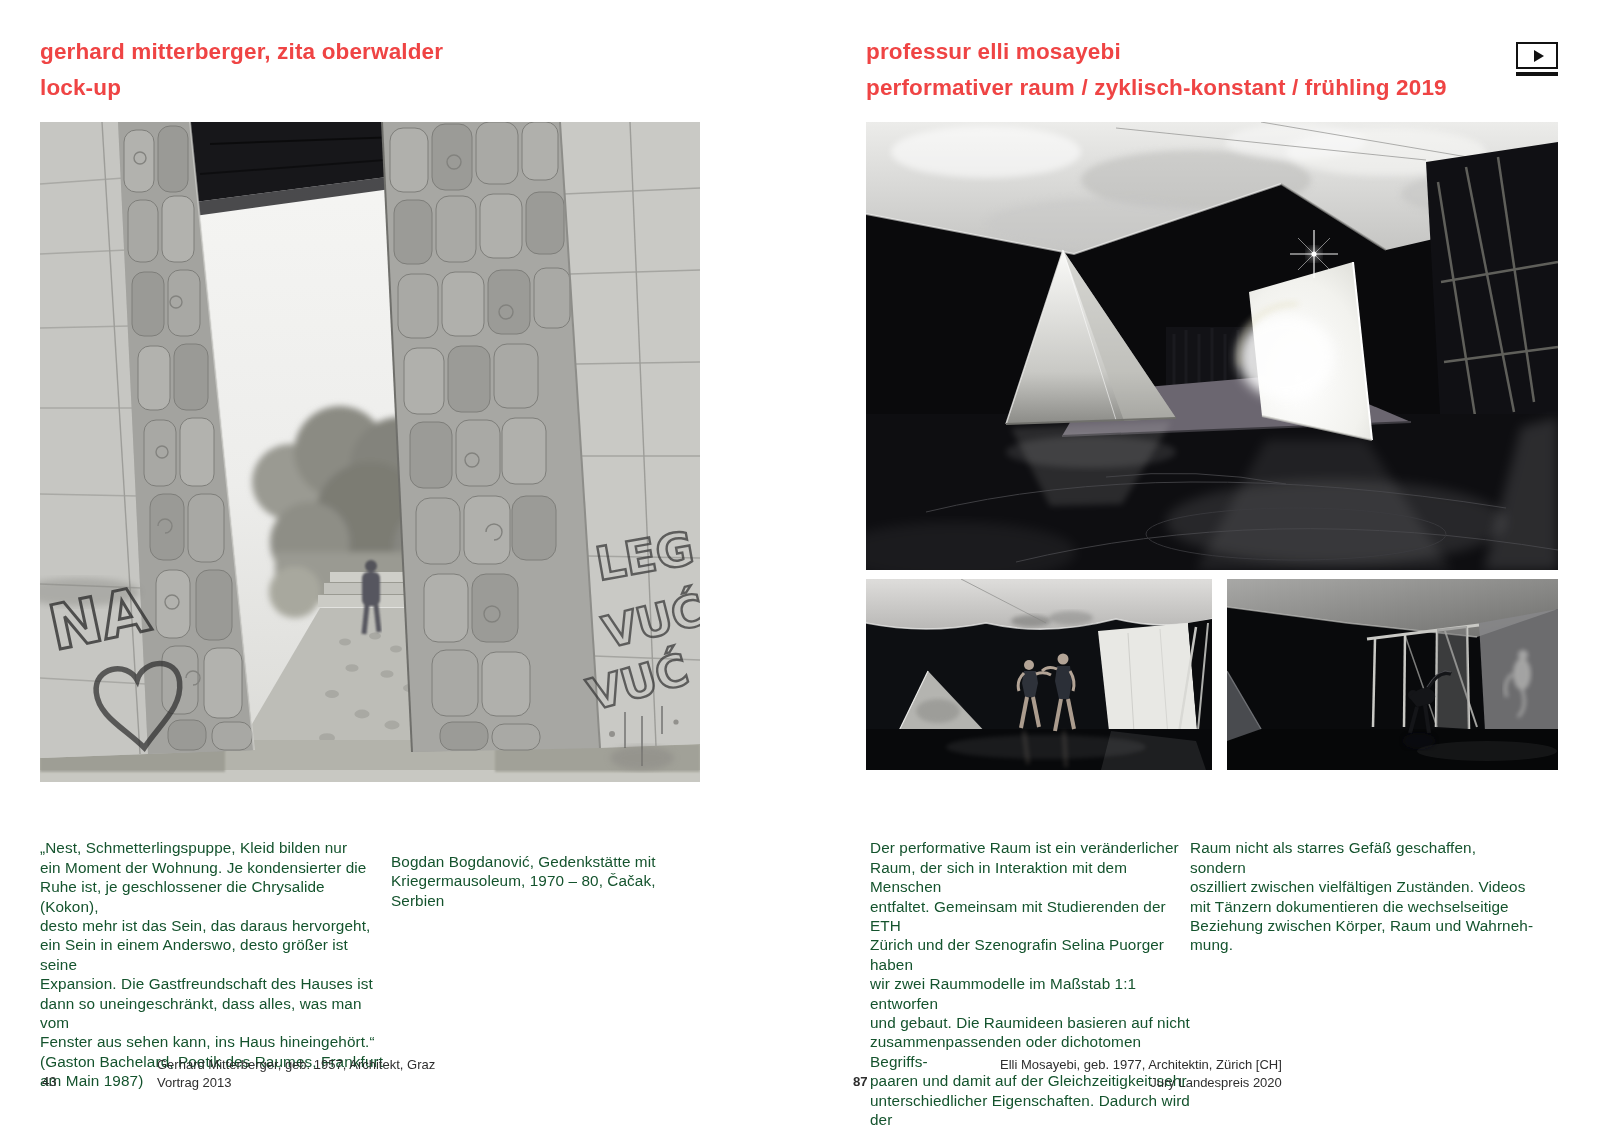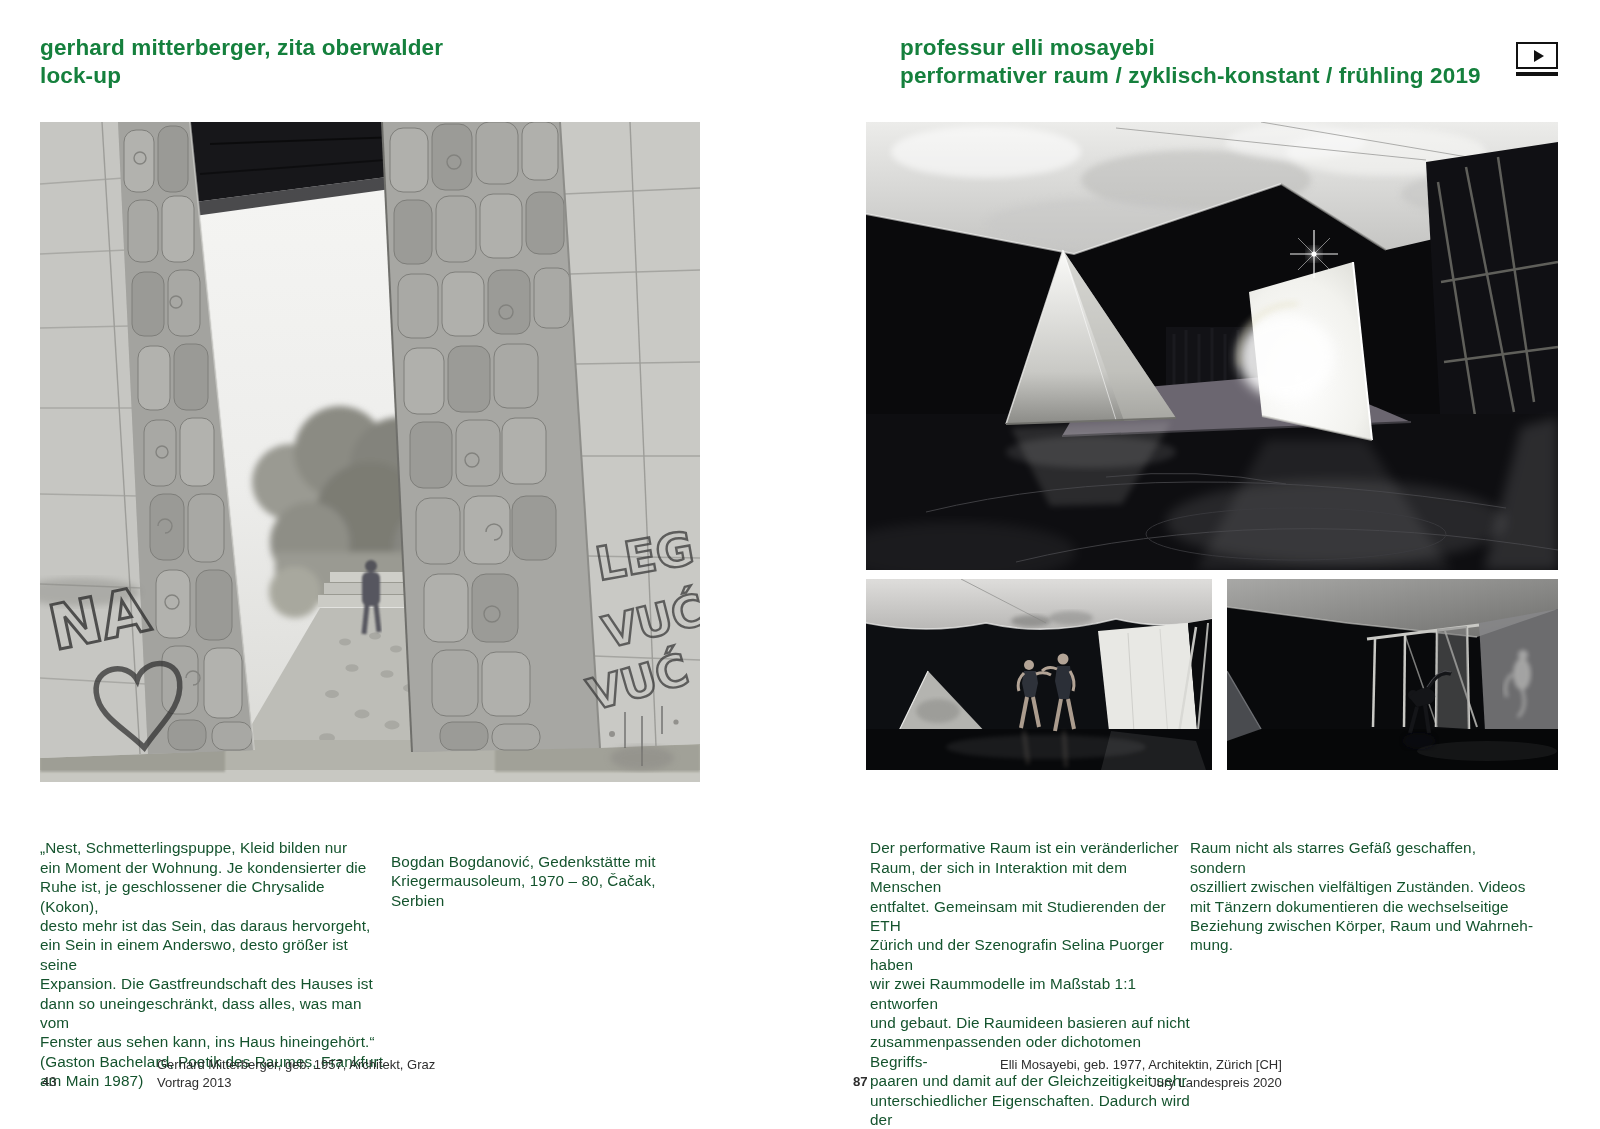--- a/index.html
+++ b/index.html
@@ -3,22 +3,22 @@
 <meta charset="utf-8">
 <style>
   html,body{margin:0;padding:0;}
   body{
     width:1600px;height:1129px;position:relative;overflow:hidden;
     background:#ffffff;color:#1a1a1a;
     font-family:"Liberation Sans","DejaVu Sans",sans-serif;
   }
   .abs{position:absolute;}
   h1.title{
-    margin:0;font-size:22.5px;font-weight:700;line-height:28px;
-    letter-spacing:.15px;white-space:pre-line;color:#15803d;
+    margin:0;font-size:22.5px;font-weight:700;line-height:36px;
+    letter-spacing:.15px;white-space:pre-line;color:#ef4444;
   }
   .body-text{
     font-size:15.3px;line-height:19.4px;letter-spacing:.1px;
     white-space:pre-line;color:#14532d;
   }
   .credit{
     font-size:13px;line-height:18px;white-space:pre-line;color:#2e2e2e;
   }
   .pagenum{font-size:13.2px;color:#2e2e2e;}
   figure.photo{margin:0;position:absolute;}
@@ -262,21 +262,21 @@
 Serbien</p>
 
     <div class="credit abs" style="left:157px;top:1056px;">Gerhard Mitterberger, geb. 1957, Architekt, Graz
 Vortrag 2013</div>
 
     <div class="pagenum abs" style="left:42px;top:1074px;">43</div>
   </section>
 
   <section>
 
-    <h1 class="title abs" style="left:866px;top:34px;margin-left:34px;">professur elli mosayebi
+    <h1 class="title abs" style="left:866px;top:34px;">professur elli mosayebi
 performativer raum / zyklisch-konstant / frühling 2019</h1>
 
     <div class="video-icon" title="">
       <div class="vi-screen">
         <div class="vi-tri"></div>
       </div>
       <div class="vi-bar"></div>
     </div>
 
     <figure class="photo" style="left:866px;top:122px;width:692px;height:448px;">

